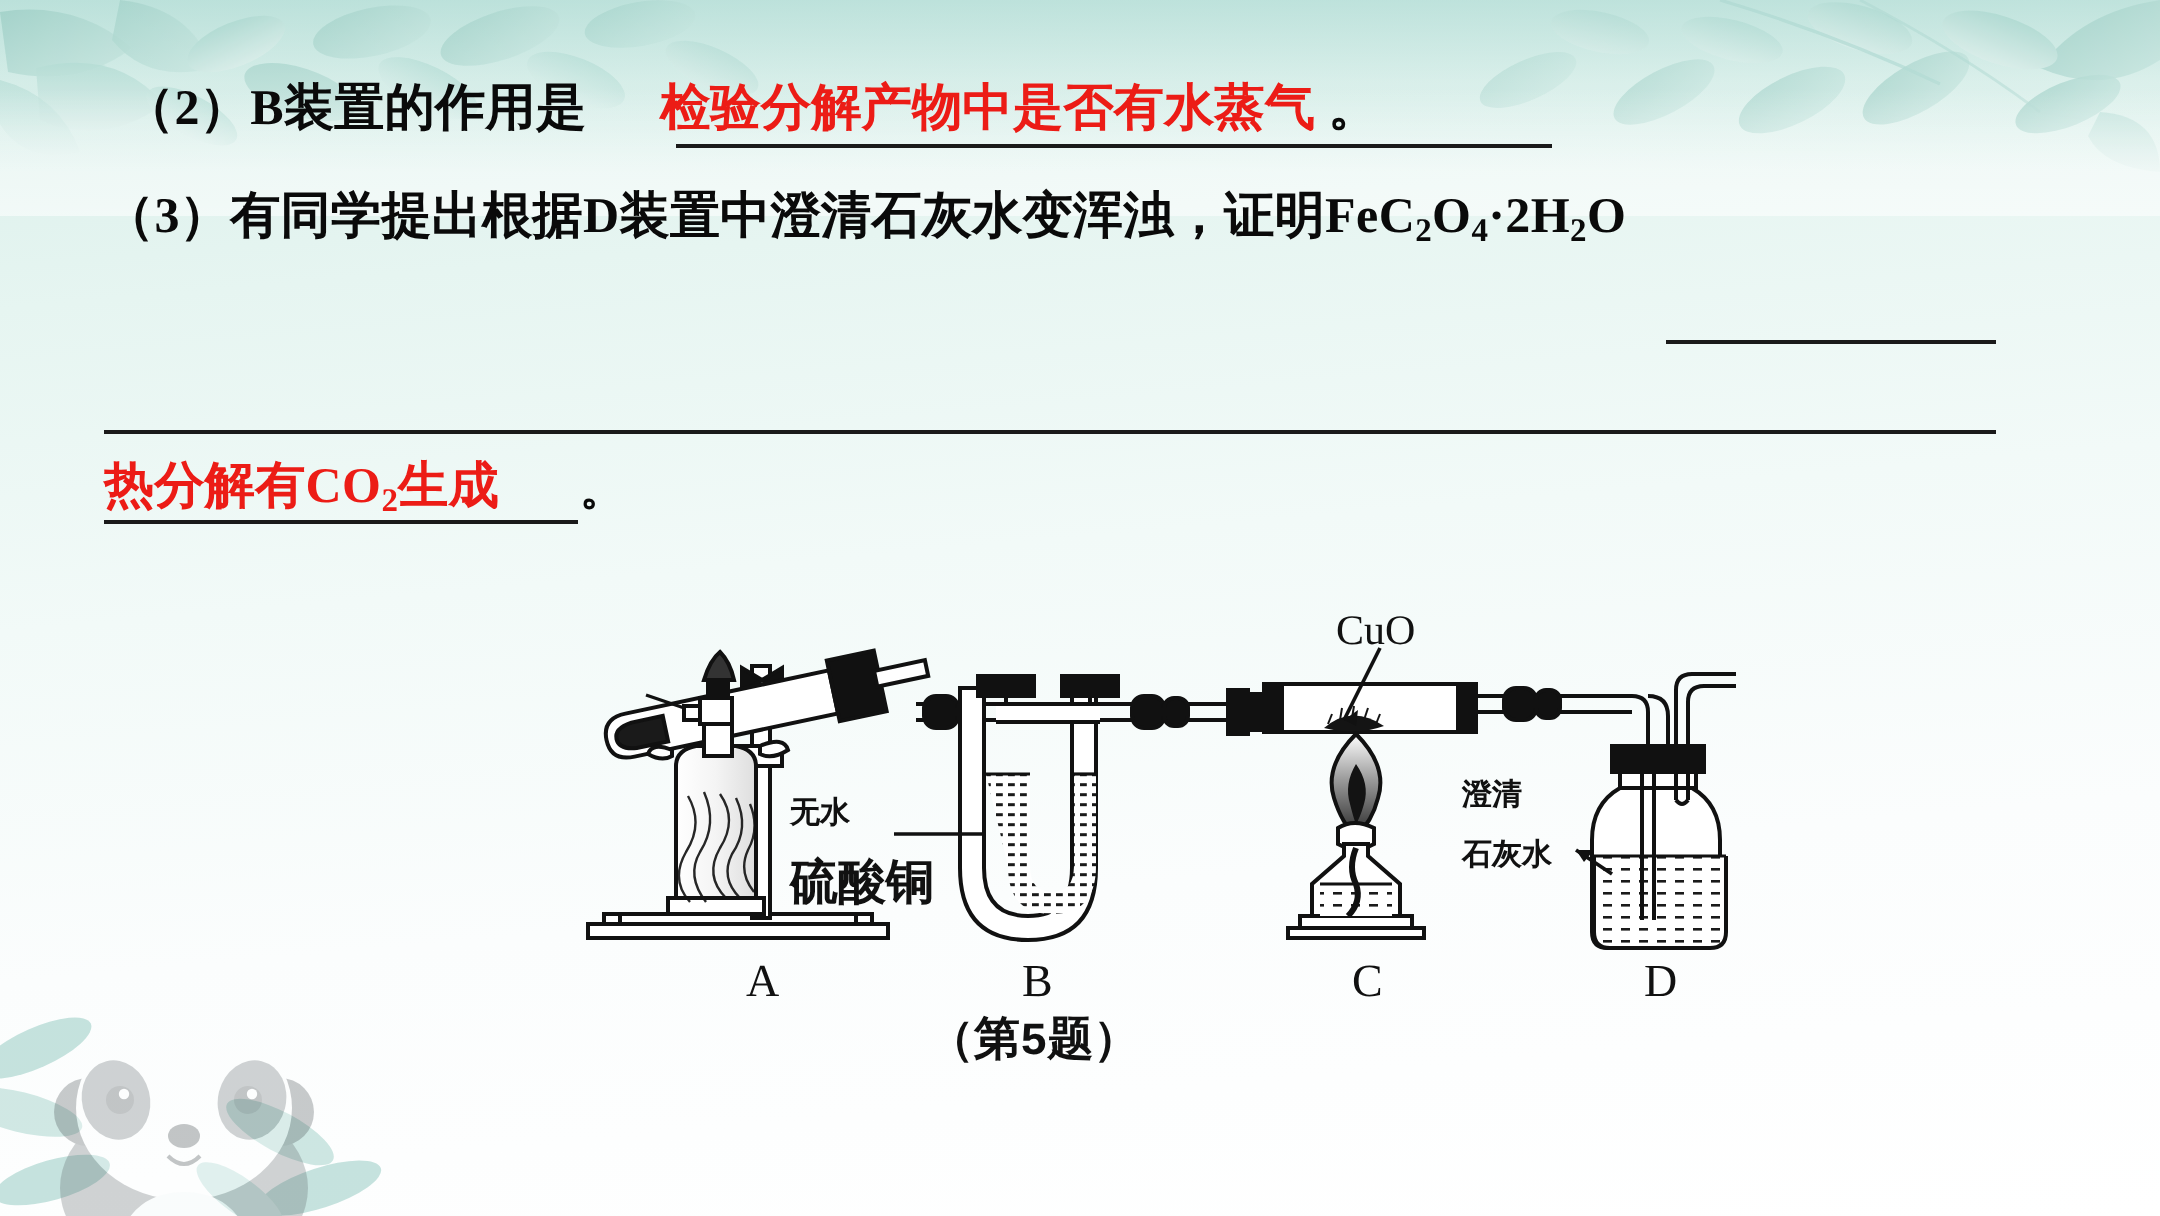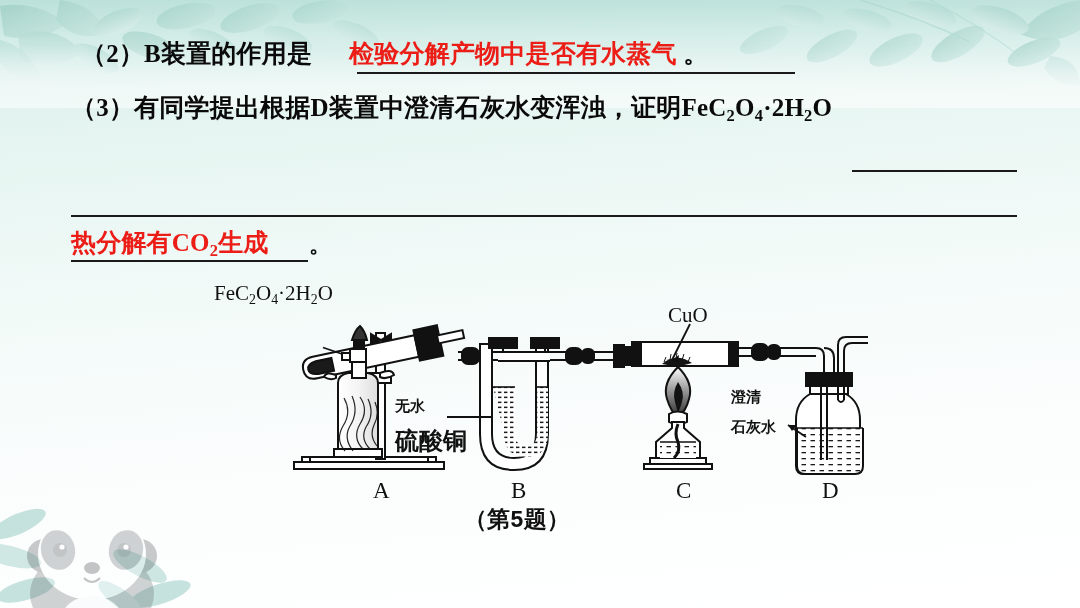--- a/index.html
+++ b/index.html
@@ -16,21 +16,21 @@
     position: absolute; inset: 0;
     background:
       linear-gradient(175deg, #d7eee9 0%, #e6f5f1 22%, #f2faf8 45%, #fbfdfd 70%, #ffffff 100%);
   }
   .leafband-top {
     position: absolute; left: 0; top: 0; width: 1080px; height: 86px;
     background: linear-gradient(180deg, rgba(164,214,206,0.55) 0%, rgba(198,230,224,0.30) 48%, rgba(255,255,255,0) 100%);
   }
 
   
-  #content { position: absolute; inset: 0; margin-left: 19px; }
+  #content { position: absolute; inset: 0; }
   .q-line {
     position: absolute;
     font-weight: bold;
     color: #0a0a0a;
     white-space: nowrap;
     font-size: 25px;
     letter-spacing: .2px;
   }
   .ans { color: #ec1c16; }
   .sub { font-size: .66em; vertical-align: -0.28em; }
@@ -346,23 +346,20 @@
       <line x1="690" y1="324" x2="672" y2="360" stroke-width="1.8"></line>
       <path d="M672 360 l7 -5 l-1 8 z" fill="#111" stroke="none"></path>
 
       <line x1="806" y1="437" x2="788" y2="425" stroke-width="1.8"></line>
       <path d="M788 425 l9 0 l-5 6 z" fill="#111" stroke="none"></path>
 
       <line x1="330" y1="315" x2="352" y2="340" stroke-width="1.6" opacity="0"></line>
     </g>
   </svg>
 
-  <div class="dlabel" style="left:214px; top:281px; font-size:21px;">
-    <span>FeC</span><span class="sub">2</span><span>O</span><span class="sub">4</span><span>·2H</span><span class="sub">2</span><span>O</span>
-  </div>
 
   <div class="dlabel" style="left:668px; top:303px; font-size:21px;">CuO</div>
 
   <div class="dlabel dlabel-cn" style="left:395px; top:397px; font-size:15px;">无水</div>
   <div class="dlabel dlabel-cn" style="left:395px; top:425px; font-size:24px;">硫酸铜</div>
 
   <div class="dlabel dlabel-cn" style="left:731px; top:388px; font-size:15px;">澄清</div>
   <div class="dlabel dlabel-cn" style="left:731px; top:418px; font-size:15px;">石灰水</div>
 
   <div class="dlabel" style="left:373px; top:478px; font-size:23px;">A</div>

